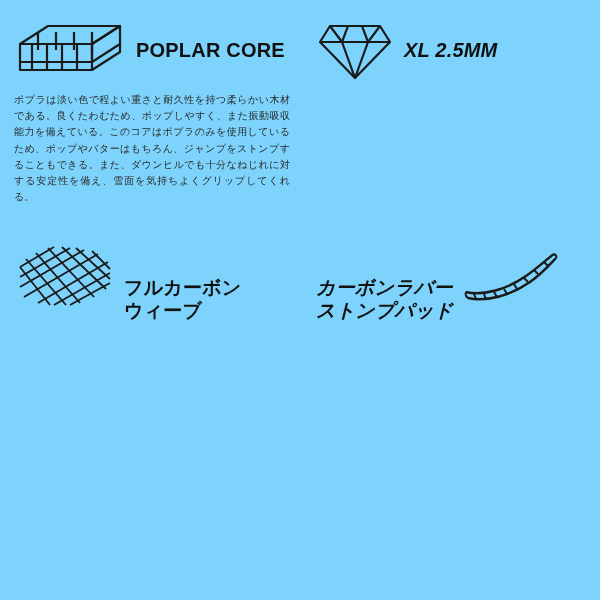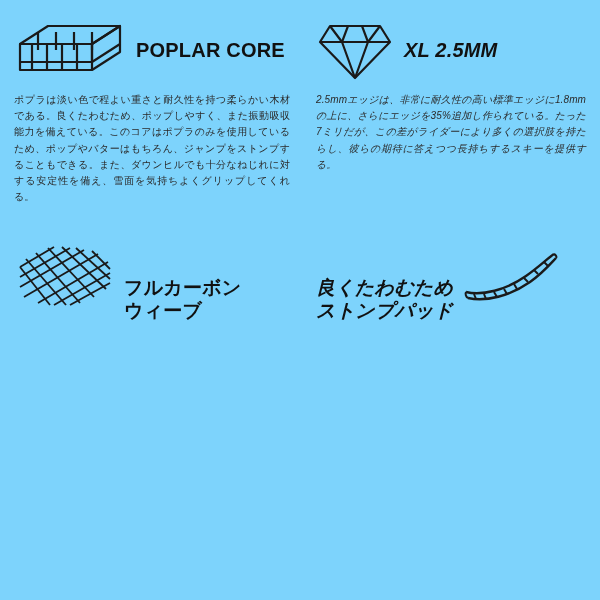--- a/index.html
+++ b/index.html
@@ -105,21 +105,20 @@
               <path d="M64 10 L52 26 L39 62"></path>
               <path d="M26 26 L32 10"></path>
               <path d="M52 26 L46 10"></path>
             </g>
           </svg>
         </span>
         <div class="title title-lg">
           <div>XL 2.5MM</div>
         </div>
       </div>
-      <div class="body">2.5mmエッジは、非常に耐久性の高い標準エッジに1.8mmの上に、さらにエッジを35%追加し作られている。たった7ミリだが、この差がライダーにより多くの選択肢を持たらし、彼らの期待に答えつつ長持ちするスキーを提供する。</div>
     </div>
 
     <div class="cell row2">
       <div class="head">
         <span class="icon">
           <svg width="100" height="62" viewBox="0 0 100 62">
             <g fill="none" stroke="#1a1a1a" stroke-width="1.8">
               <path d="M6 22 L40 2"></path>
               <path d="M6 32 L56 3"></path>
               <path d="M6 42 L70 5"></path>
@@ -158,20 +157,20 @@
               <path d="M32 44 L35 49"></path>
               <path d="M42 41 L45 46"></path>
               <path d="M52 36 L55 41"></path>
               <path d="M62 30 L66 34"></path>
               <path d="M72 22 L76 26"></path>
               <path d="M82 14 L86 18"></path>
             </g>
           </svg>
         </span>
         <div class="title title-md">
-          <div>良くたわむため</div>
+          <div>カーボンラバー</div>
           <div>ストンプパッド</div>
         </div>
       </div>
     </div>
 
   </div>
 </div>
 
 </body></html>

